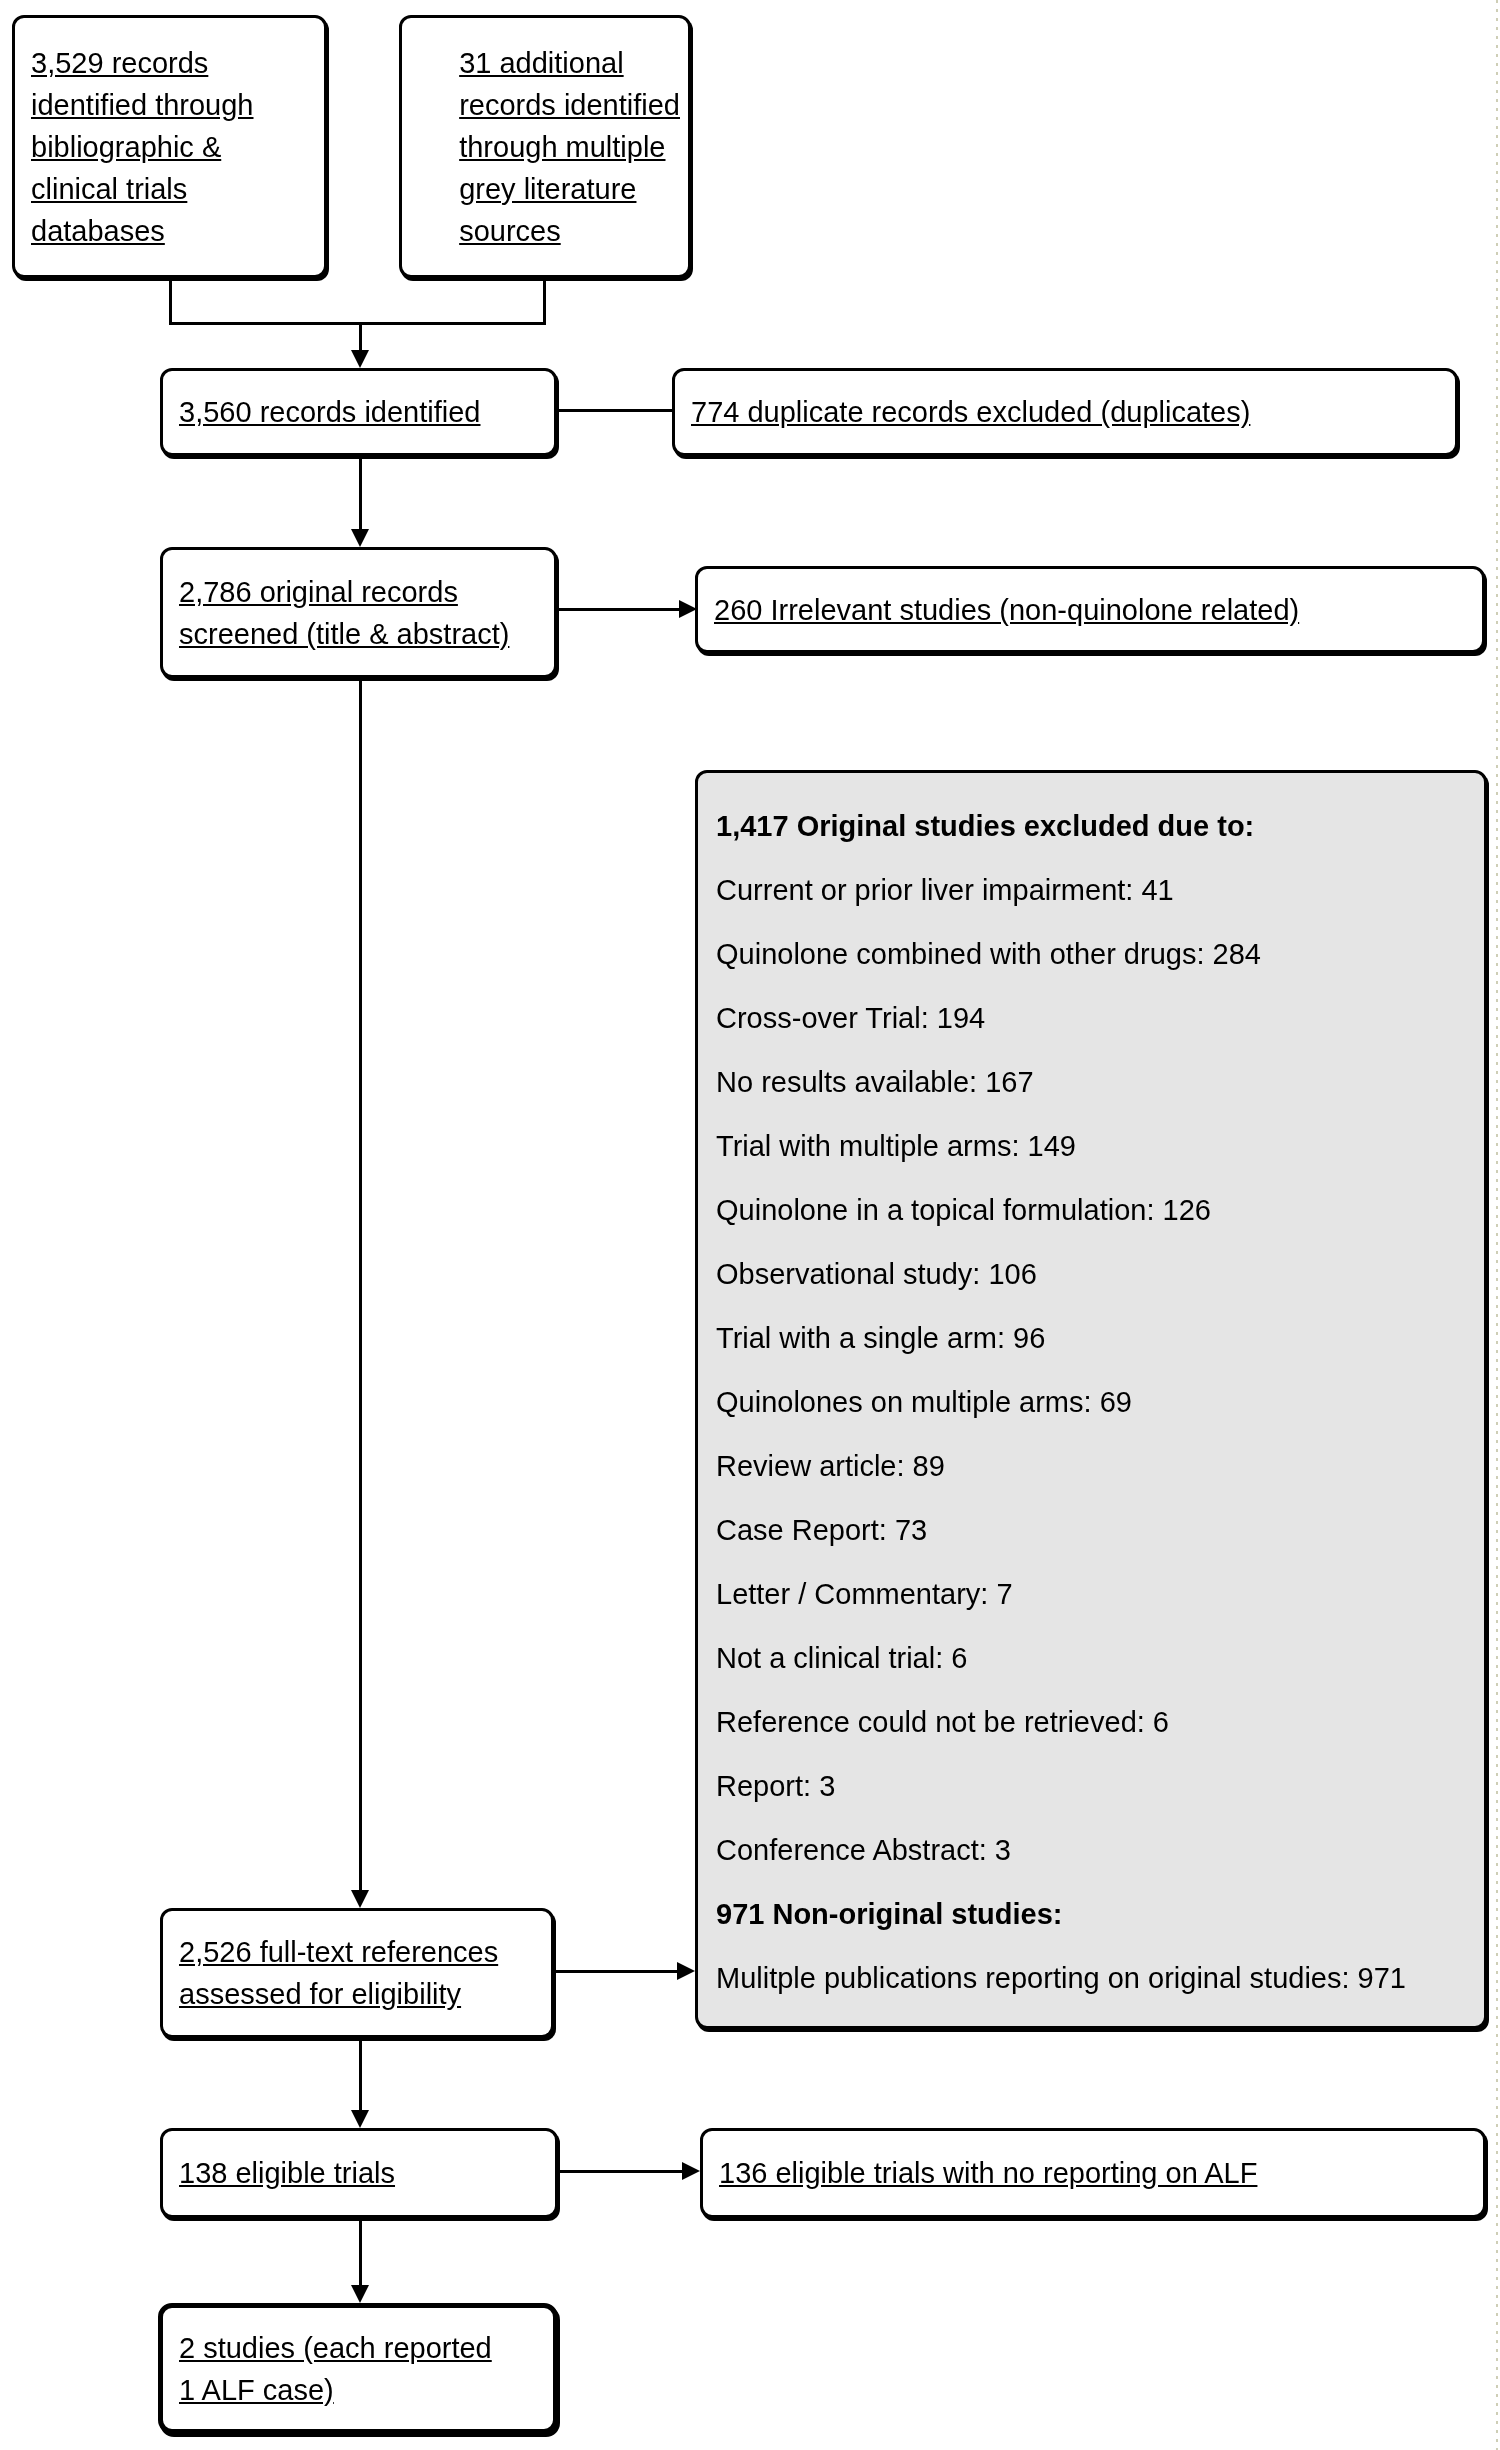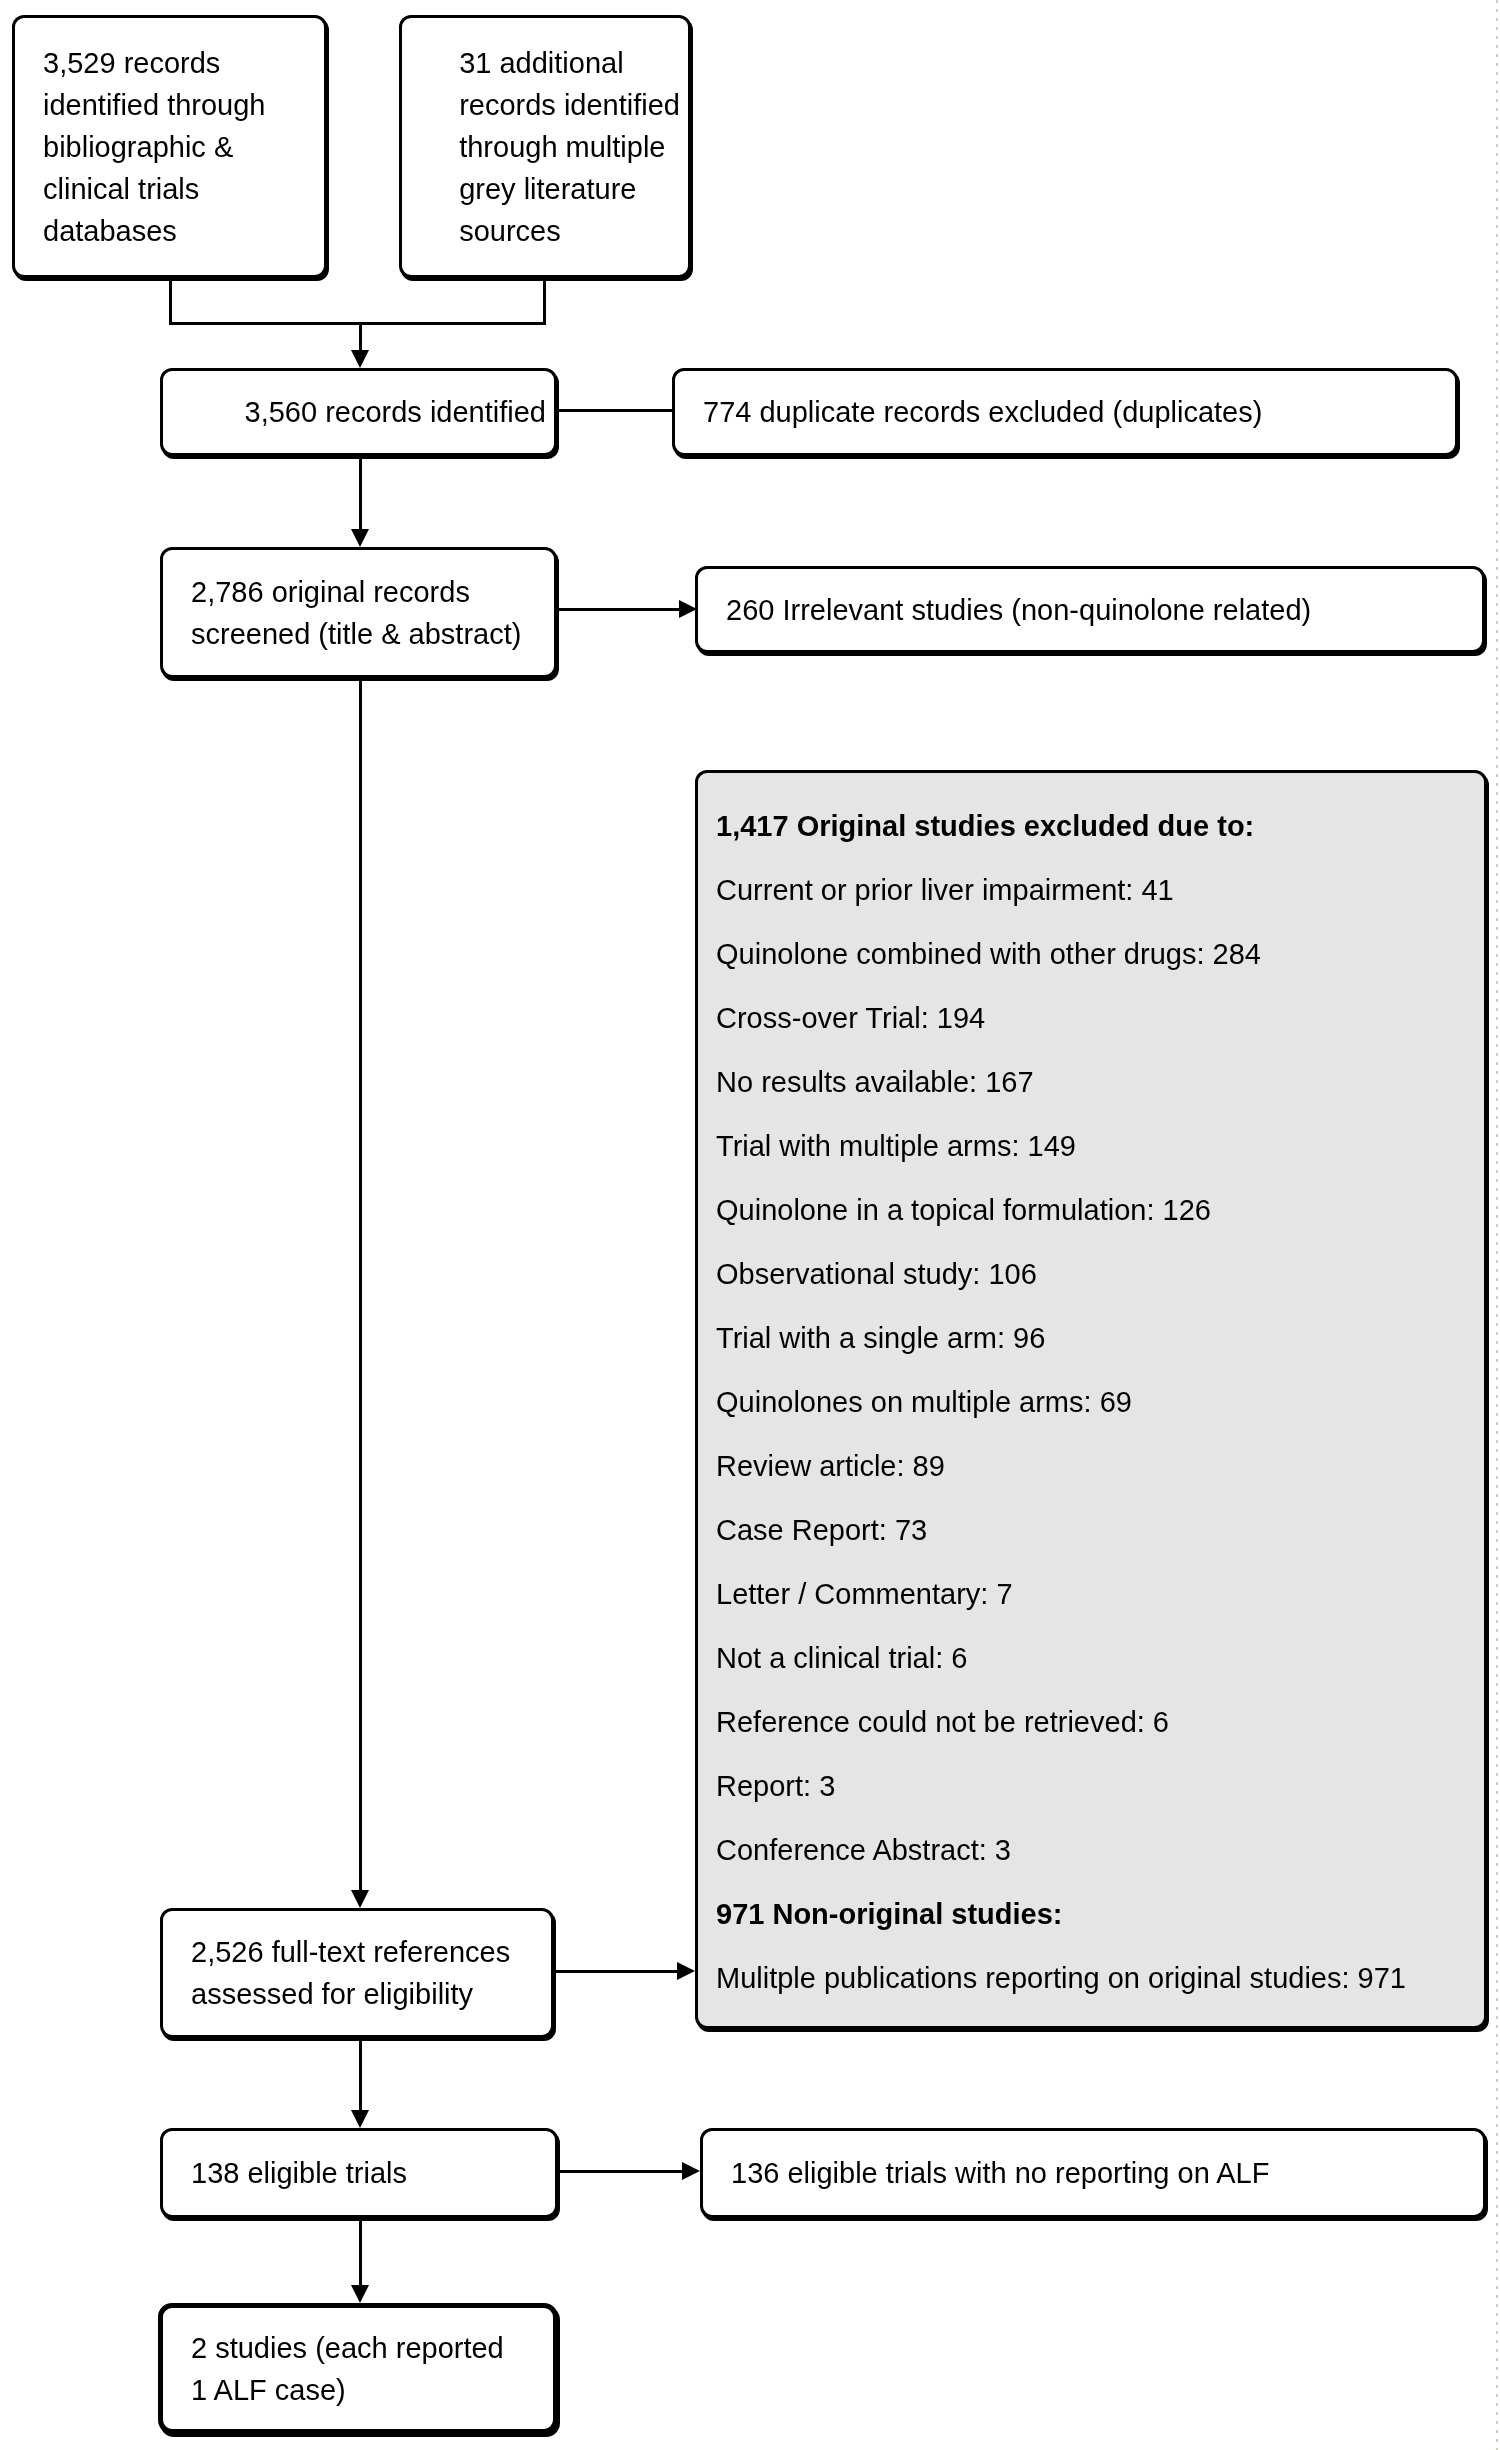--- a/index.html
+++ b/index.html
@@ -20,29 +20,30 @@
     background: #ffffff;
     border: 3px solid #000000;
     border-radius: 12px;
     box-shadow: 2px 3px 0 #000000;
     display: flex;
     align-items: center;
   }
   .box .txt {
     white-space: pre;
     line-height: 42px;
-    padding-left: 28px;
+    padding-left: 16px;
     padding-right: 8px;
+    text-decoration: underline;
   }
   .single .txt { white-space: nowrap; }
   .bold-border { border-width: 5px; border-radius: 14px; }
 
   #box-a { left: 12px;  top: 15px;   width: 315px; height: 263px; }
   #box-b { left: 399px; top: 15px;   width: 292px; height: 263px; justify-content: flex-end; }
-  #box-c { left: 160px; top: 368px;  width: 397px; height: 88px; justify-content: flex-end;  }
+  #box-c { left: 160px; top: 368px;  width: 397px; height: 88px;  }
   #box-d { left: 672px; top: 368px;  width: 786px; height: 88px;  }
   #box-e { left: 160px; top: 547px;  width: 397px; height: 131px; }
   #box-f { left: 695px; top: 566px;  width: 790px; height: 87px;  }
   #box-g { left: 160px; top: 1908px; width: 394px; height: 130px; }
   #box-i { left: 160px; top: 2128px; width: 398px; height: 90px;  }
   #box-j { left: 700px; top: 2128px; width: 786px; height: 90px;  }
   #box-k { left: 158px; top: 2303px; width: 400px; height: 131px; }
 
   
   #box-h {

